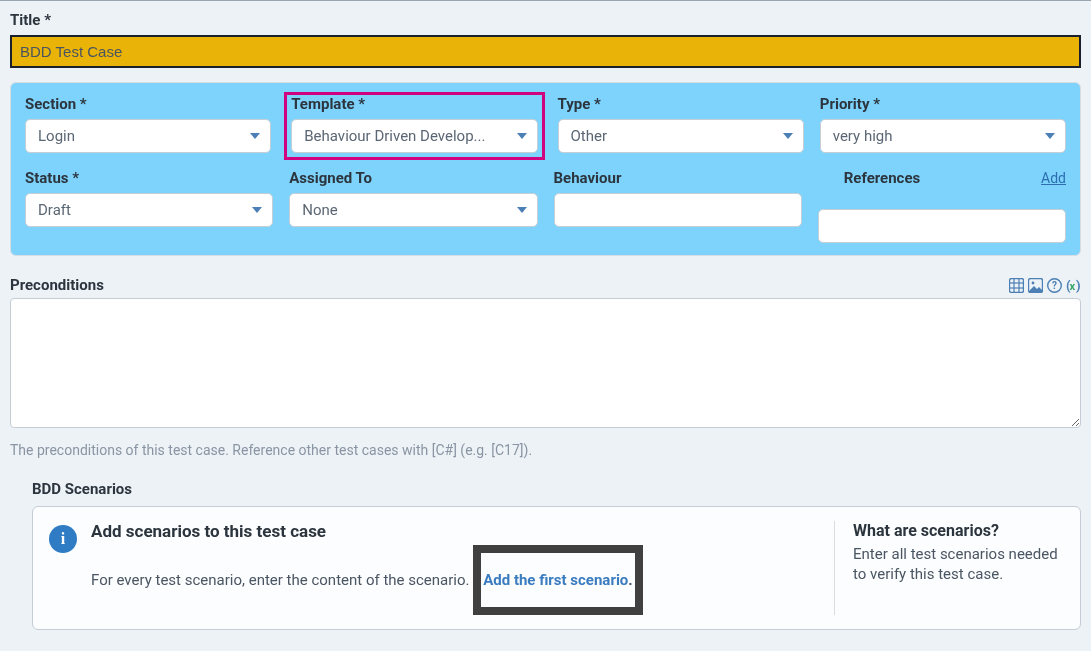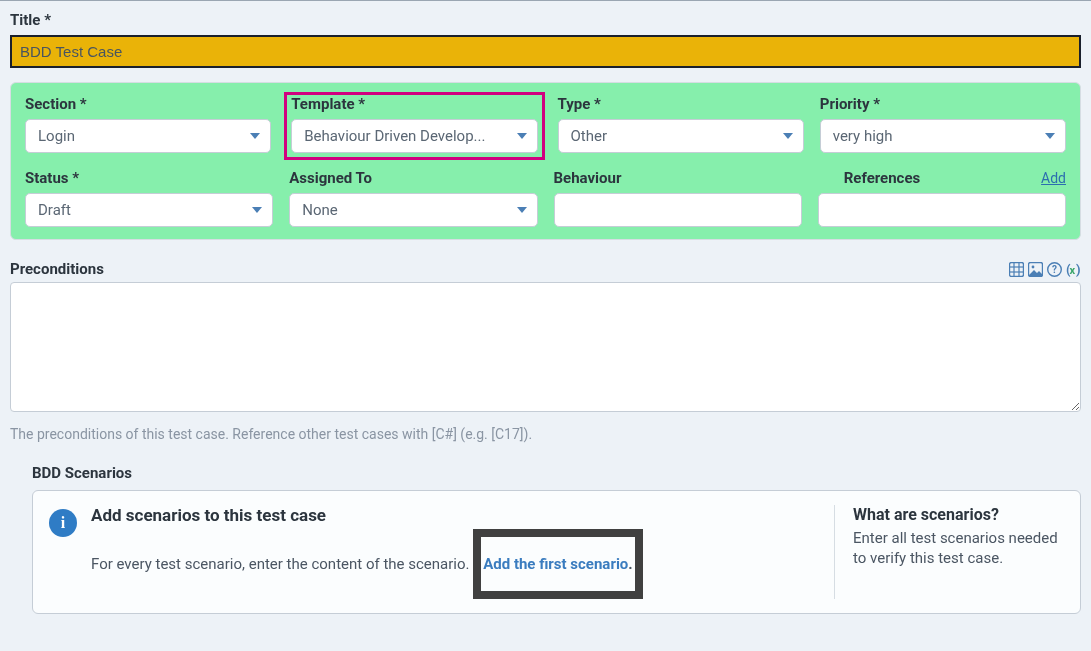--- a/index.html
+++ b/index.html
@@ -25,21 +25,21 @@
   .title-input {
     width: 100%;
     border: 2px solid #1a202c;
     background: #eab308;
     padding: 6px 8px;
     font-size: 15px;
     color: #495560;
     outline: none;
   }
   .panel {
-    background: #86efac;
+    background: #7dd3fc;
     border: 1px solid #d6dde3;
     border-radius: 6px;
     padding: 12px 14px;
     margin-top: 14px;
   }
   .row {
     display: flex;
     gap: 16px;
   }
   .row + .row { margin-top: 12px; }
@@ -89,21 +89,21 @@
     border-radius: 5px;
     background: #fff;
     padding: 6px 10px;
     font-size: 15px;
     min-height: 34px;
   }
   .references-header {
     display: flex;
     justify-content: space-between;
     align-items: baseline;
-    margin-bottom: 6px;
+    margin-bottom: 22px;
     padding-left: 26px;
   }
   .add-link {
     color: #2c6eaf;
     text-decoration: underline;
     font-size: 14px;
     cursor: pointer;
   }
   .highlight-box {
     outline: 3px solid #d1007f;

